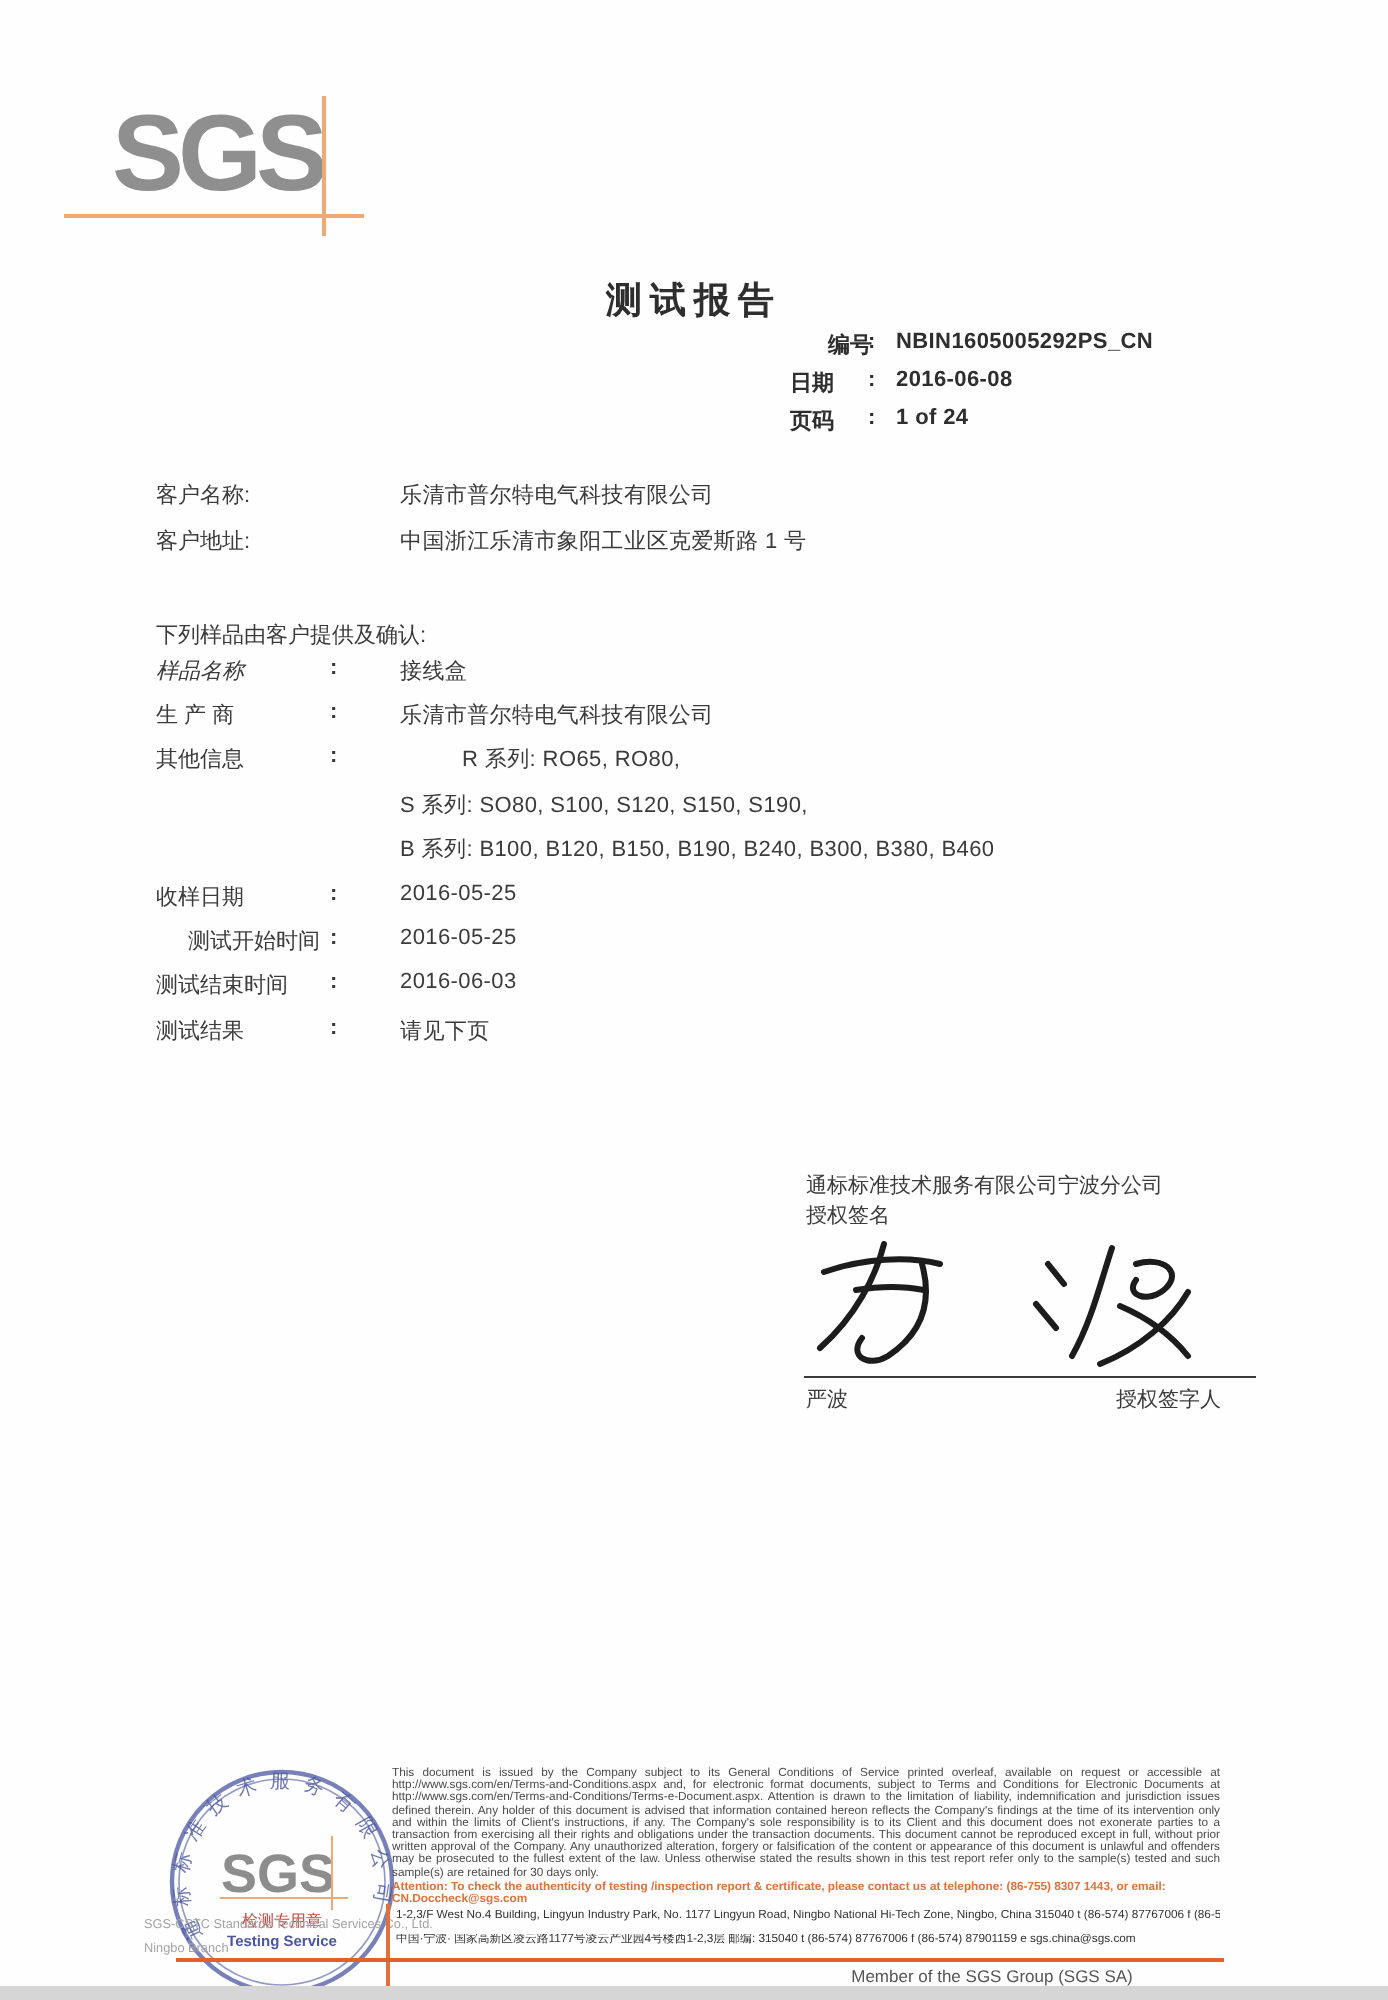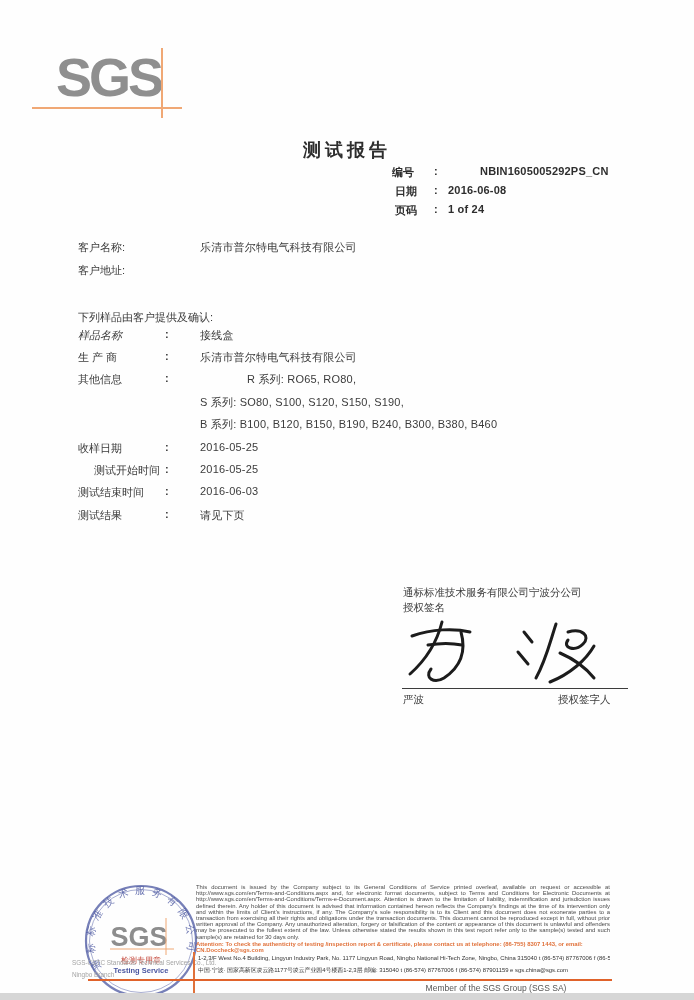--- a/index.html
+++ b/index.html
@@ -37,49 +37,50 @@
 <body>
 
 <div id="page">
 
   <div class="abs logo-text" style="left:56px;top:50px;">SGS</div>
   <div class="abs x-line" style="left:32px;top:107px;width:150px;height:2px;"></div>
   <div class="abs x-line" style="left:161px;top:48px;width:2px;height:70px;"></div>
 
   <div class="abs doc-title" style="left:0;top:138px;">测试报告</div>
 
-  <div class="abs meta-label" style="left:392px;top:165px;">编号</div>
+  <div class="abs meta-label" style="left:414px;top:165px;">编号</div>
   <div class="abs meta-colon" style="left:434px;top:165px;">:</div>
-  <div class="abs meta-value" style="left:448px;top:165px;margin-left:32px;">NBIN1605005292PS_CN</div>
+  <div class="abs meta-value" style="left:448px;top:165px;">NBIN1605005292PS_CN</div>
 
   <div class="abs meta-label" style="left:395px;top:184px;">日期</div>
   <div class="abs meta-colon" style="left:434px;top:184px;">:</div>
   <div class="abs meta-value" style="left:448px;top:184px;">2016-06-08</div>
 
   <div class="abs meta-label" style="left:395px;top:203px;">页码</div>
   <div class="abs meta-colon" style="left:434px;top:203px;">:</div>
   <div class="abs meta-value" style="left:448px;top:203px;">1 of 24</div>
 
   <div class="abs lbl" style="left:78px;top:240px;">客户名称:</div>
   <div class="abs val" style="left:200px;top:240px;">乐清市普尔特电气科技有限公司</div>
   <div class="abs lbl" style="left:78px;top:263px;">客户地址:</div>
+  <div class="abs val" style="left:200px;top:263px;">中国浙江乐清市象阳工业区克爱斯路 1 号</div>
 
   <div class="abs lbl" style="left:78px;top:310px;">下列样品由客户提供及确认:</div>
 
   <div class="abs lbl" style="left:78px;top:328px;font-style:italic;">样品名称</div>
   <div class="abs cln" style="left:165px;top:328px;">:</div>
   <div class="abs val" style="left:200px;top:328px;">接线盒</div>
 
   <div class="abs lbl" style="left:78px;top:350px;">生 产 商</div>
   <div class="abs cln" style="left:165px;top:350px;">:</div>
   <div class="abs val" style="left:200px;top:350px;">乐清市普尔特电气科技有限公司</div>
 
   <div class="abs lbl" style="left:78px;top:372px;">其他信息</div>
   <div class="abs cln" style="left:165px;top:372px;">:</div>
-  <div class="abs val" style="left:200px;top:372px;padding-left:47px;">R 系列: RO65, RO80,</div>
+  <div class="abs val" style="left:184px;top:372px;padding-left:47px;">R 系列: RO65, RO80,</div>
 
   <div class="abs val" style="left:200px;top:395px;">S 系列: SO80, S100, S120, S150, S190,</div>
   <div class="abs val" style="left:200px;top:417px;">B 系列: B100, B120, B150, B190, B240, B300, B380, B460</div>
 
   <div class="abs lbl" style="left:78px;top:441px;">收样日期</div>
   <div class="abs cln" style="left:165px;top:441px;">:</div>
   <div class="abs val" style="left:200px;top:441px;">2016-05-25</div>
 
   <div class="abs lbl" style="left:94px;top:463px;">测试开始时间</div>
   <div class="abs cln" style="left:165px;top:463px;">:</div>

